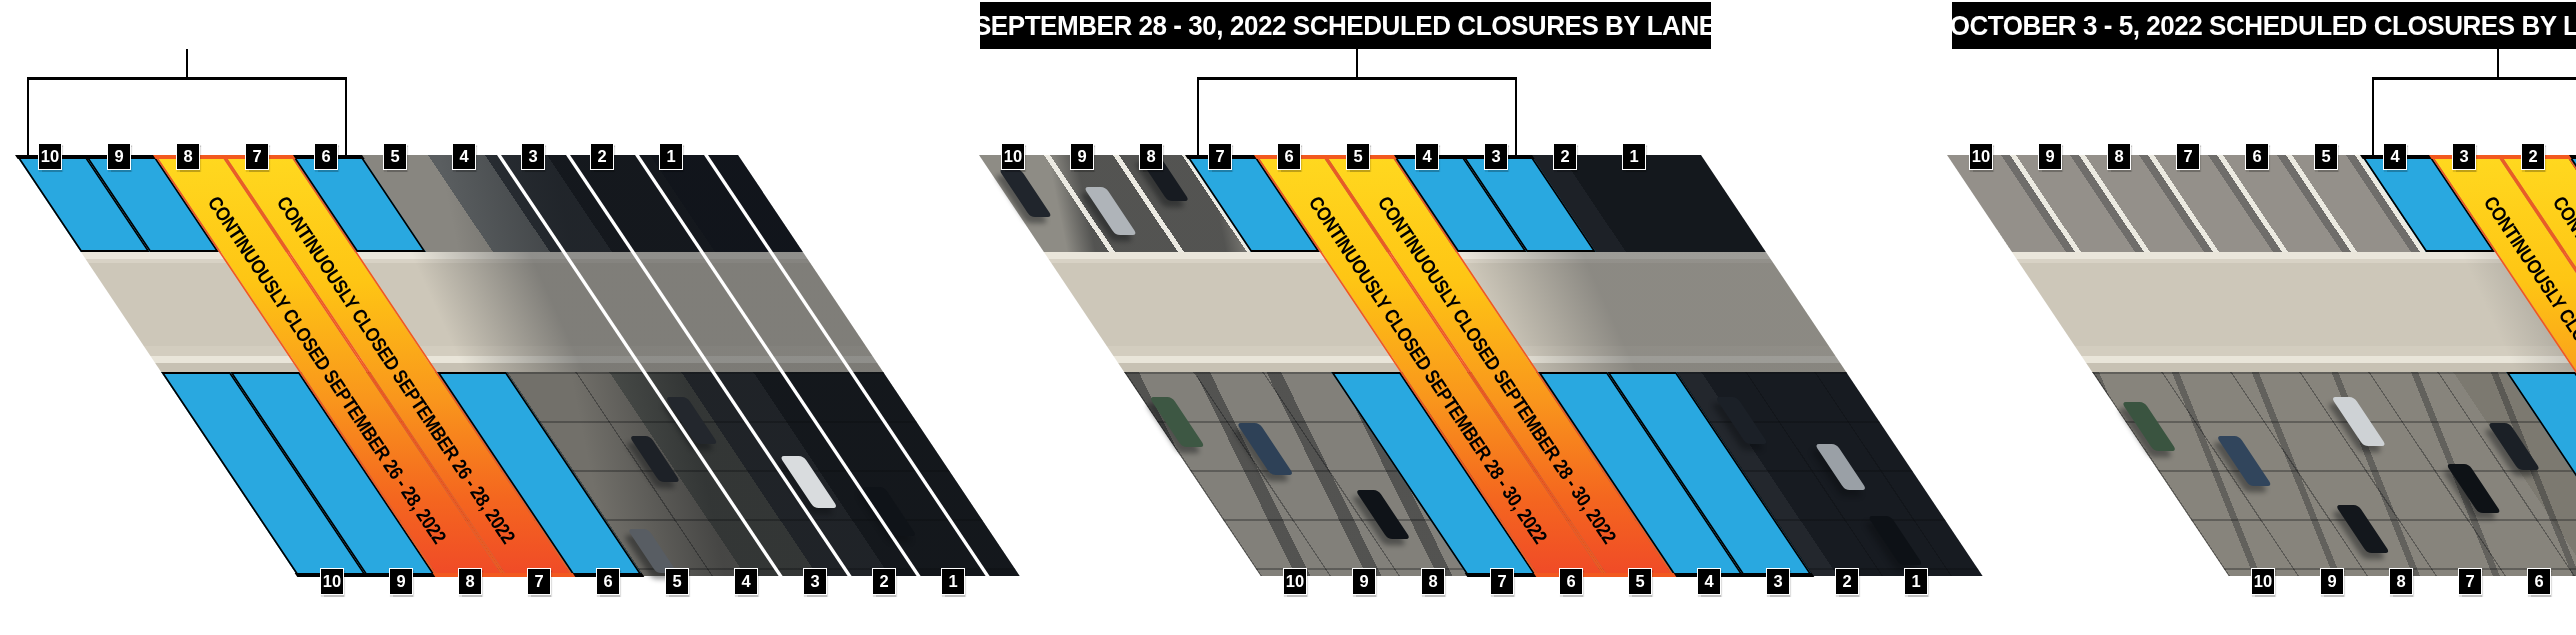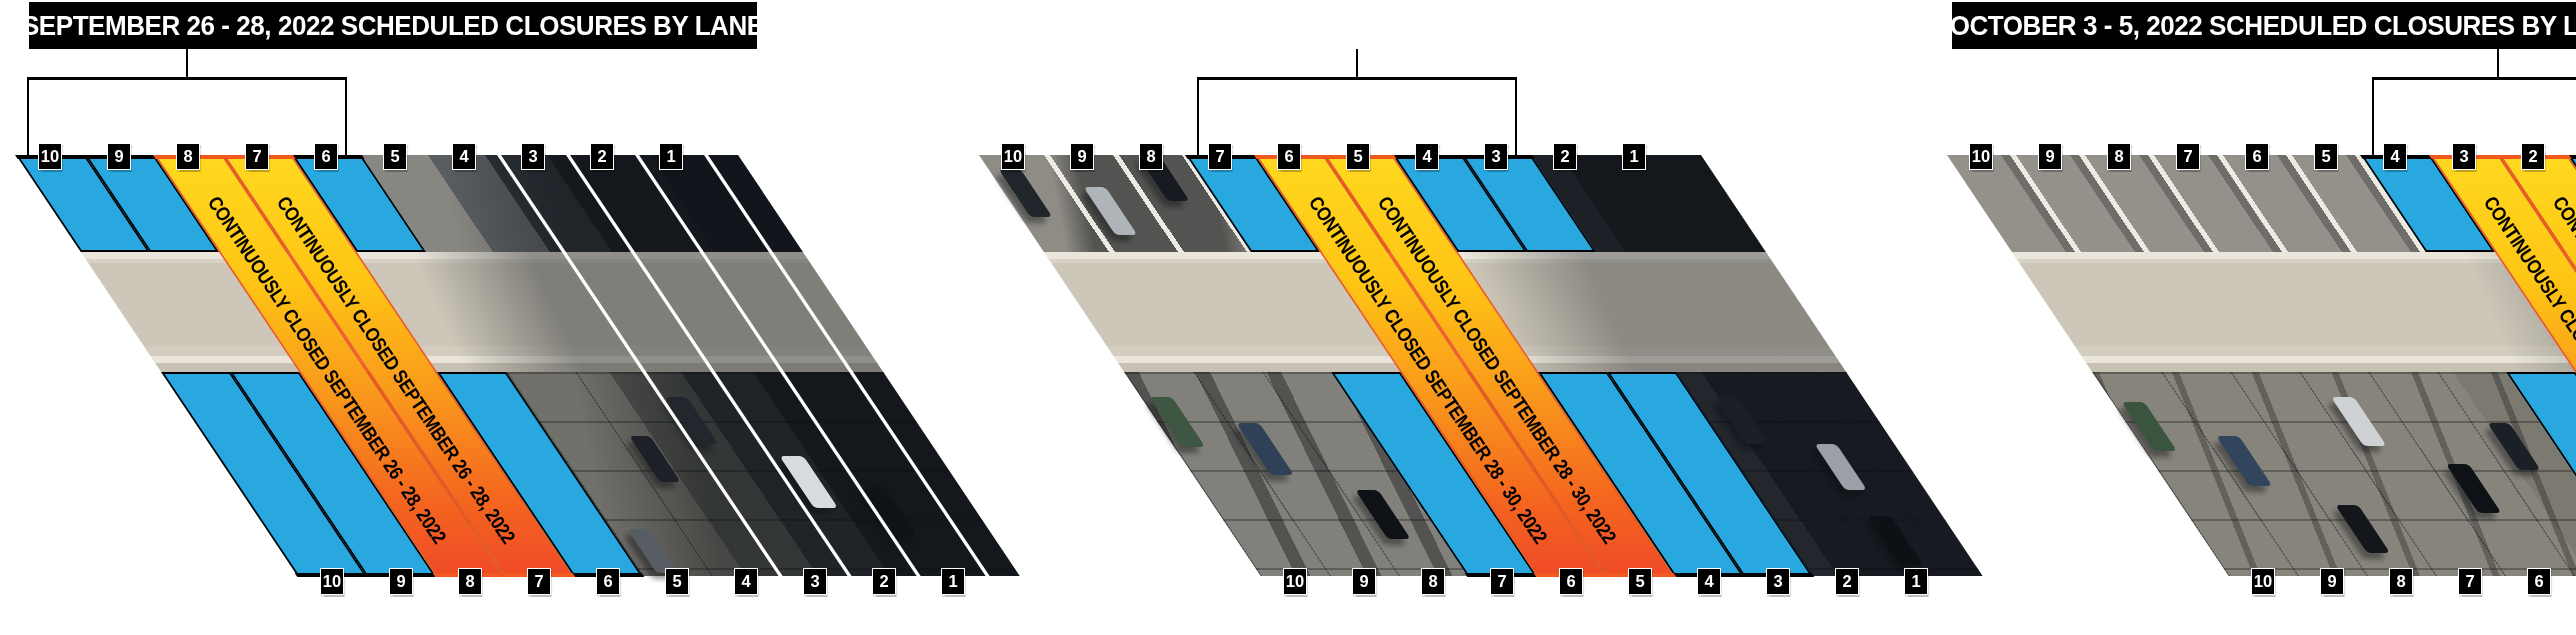--- a/index.html
+++ b/index.html
@@ -64,23 +64,20 @@
              border:1.5px solid #fff;color:var(--label_text,#fff);font-weight:700;font-size:16.5px;line-height:24px;
              text-align:center;z-index:7;box-shadow:1px 1.5px 1px rgba(0,0,0,.25);}
   .ctext{position:absolute;transform-origin:0 0;transform:rotate(56.3deg) scaleX(.88);
          font-weight:700;font-size:19.6px;letter-spacing:-0.5px;white-space:nowrap;color:#000;z-index:6;}
 </style>
 </head>
 <body>
 
 <div id="stage">
   <div class="panel" id="panel0" style="left:0px;">
-    <div class="title-box" style="left:29px;width:728px;">
-      <span class="title-text">SEPTEMBER 26 - 28, 2022 SCHEDULED CLOSURES BY LANE</span>
-    </div>
   <div class="bk" style="left: 186px; top: 49px; width: 1.5px; height: 29px;"></div>
       <div class="bk" style="left: 27px; top: 77px; width: 319px; height: 3.1px;"></div>
       <div class="bk" style="left: 27px; top: 77px; width: 1.5px; height: 80px;"></div>
       <div class="bk" style="left: 345px; top: 77px; width: 1.5px; height: 80px;"></div>
       <div class="road" style="left: 15.5px; top: 155px;">
         <div class="zone ztop p0"></div>
         <div class="zone zbridge p0"></div>
         <div class="zone zbot p0"></div>
         <div class="car" style="left: 562px; top: 301px; width: 24px; height: 52px; background: rgb(217, 220, 222);"></div>
         <div class="car" style="left: 487px; top: 242px; width: 21.6px; height: 47px; background: rgb(35, 39, 45);"></div>
@@ -123,20 +120,23 @@
       <div class="lanelabel" style="left: 521px; top: 143px;">3</div>
       <div class="lanelabel" style="left: 803px; top: 568px;">3</div>
       <div class="lanelabel" style="left: 590px; top: 143px;">2</div>
       <div class="lanelabel" style="left: 872px; top: 568px;">2</div>
       <div class="lanelabel" style="left: 659px; top: 143px;">1</div>
       <div class="lanelabel" style="left: 941px; top: 568px;">1</div>
       <div class="ctext" style="left: 222px; top: 192px;">CONTINUOUSLY CLOSED SEPTEMBER 26 - 28, 2022</div>
       <div class="ctext" style="left: 291px; top: 192px;">CONTINUOUSLY CLOSED SEPTEMBER 26 - 28, 2022</div>
     </div>
   <div class="panel" id="panel1" style="left:963px;">
+    <div class="title-box" style="left:16.5px;width:731px;">
+      <span class="title-text">SEPTEMBER 28 - 30, 2022 SCHEDULED CLOSURES BY LANE</span>
+    </div>
   <div class="bk" style="left: 393px; top: 49px; width: 1.5px; height: 29px;"></div>
       <div class="bk" style="left: 234px; top: 77px; width: 319px; height: 3.1px;"></div>
       <div class="bk" style="left: 234px; top: 77px; width: 1.5px; height: 80px;"></div>
       <div class="bk" style="left: 552px; top: 77px; width: 1.5px; height: 80px;"></div>
       <div class="road" style="left: 15.5px; top: 155px;">
         <div class="zone ztop p1"></div>
         <div class="zone zbridge p1"></div>
         <div class="zone zbot p1"></div>
         <div class="car" style="left: 10.3px; top: 14.4px; width: 21.6px; height: 48px; background: rgb(32, 37, 44);"></div>
         <div class="car" style="left: 83px; top: 32px; width: 21.6px; height: 48px; background: rgb(175, 180, 185);"></div>

